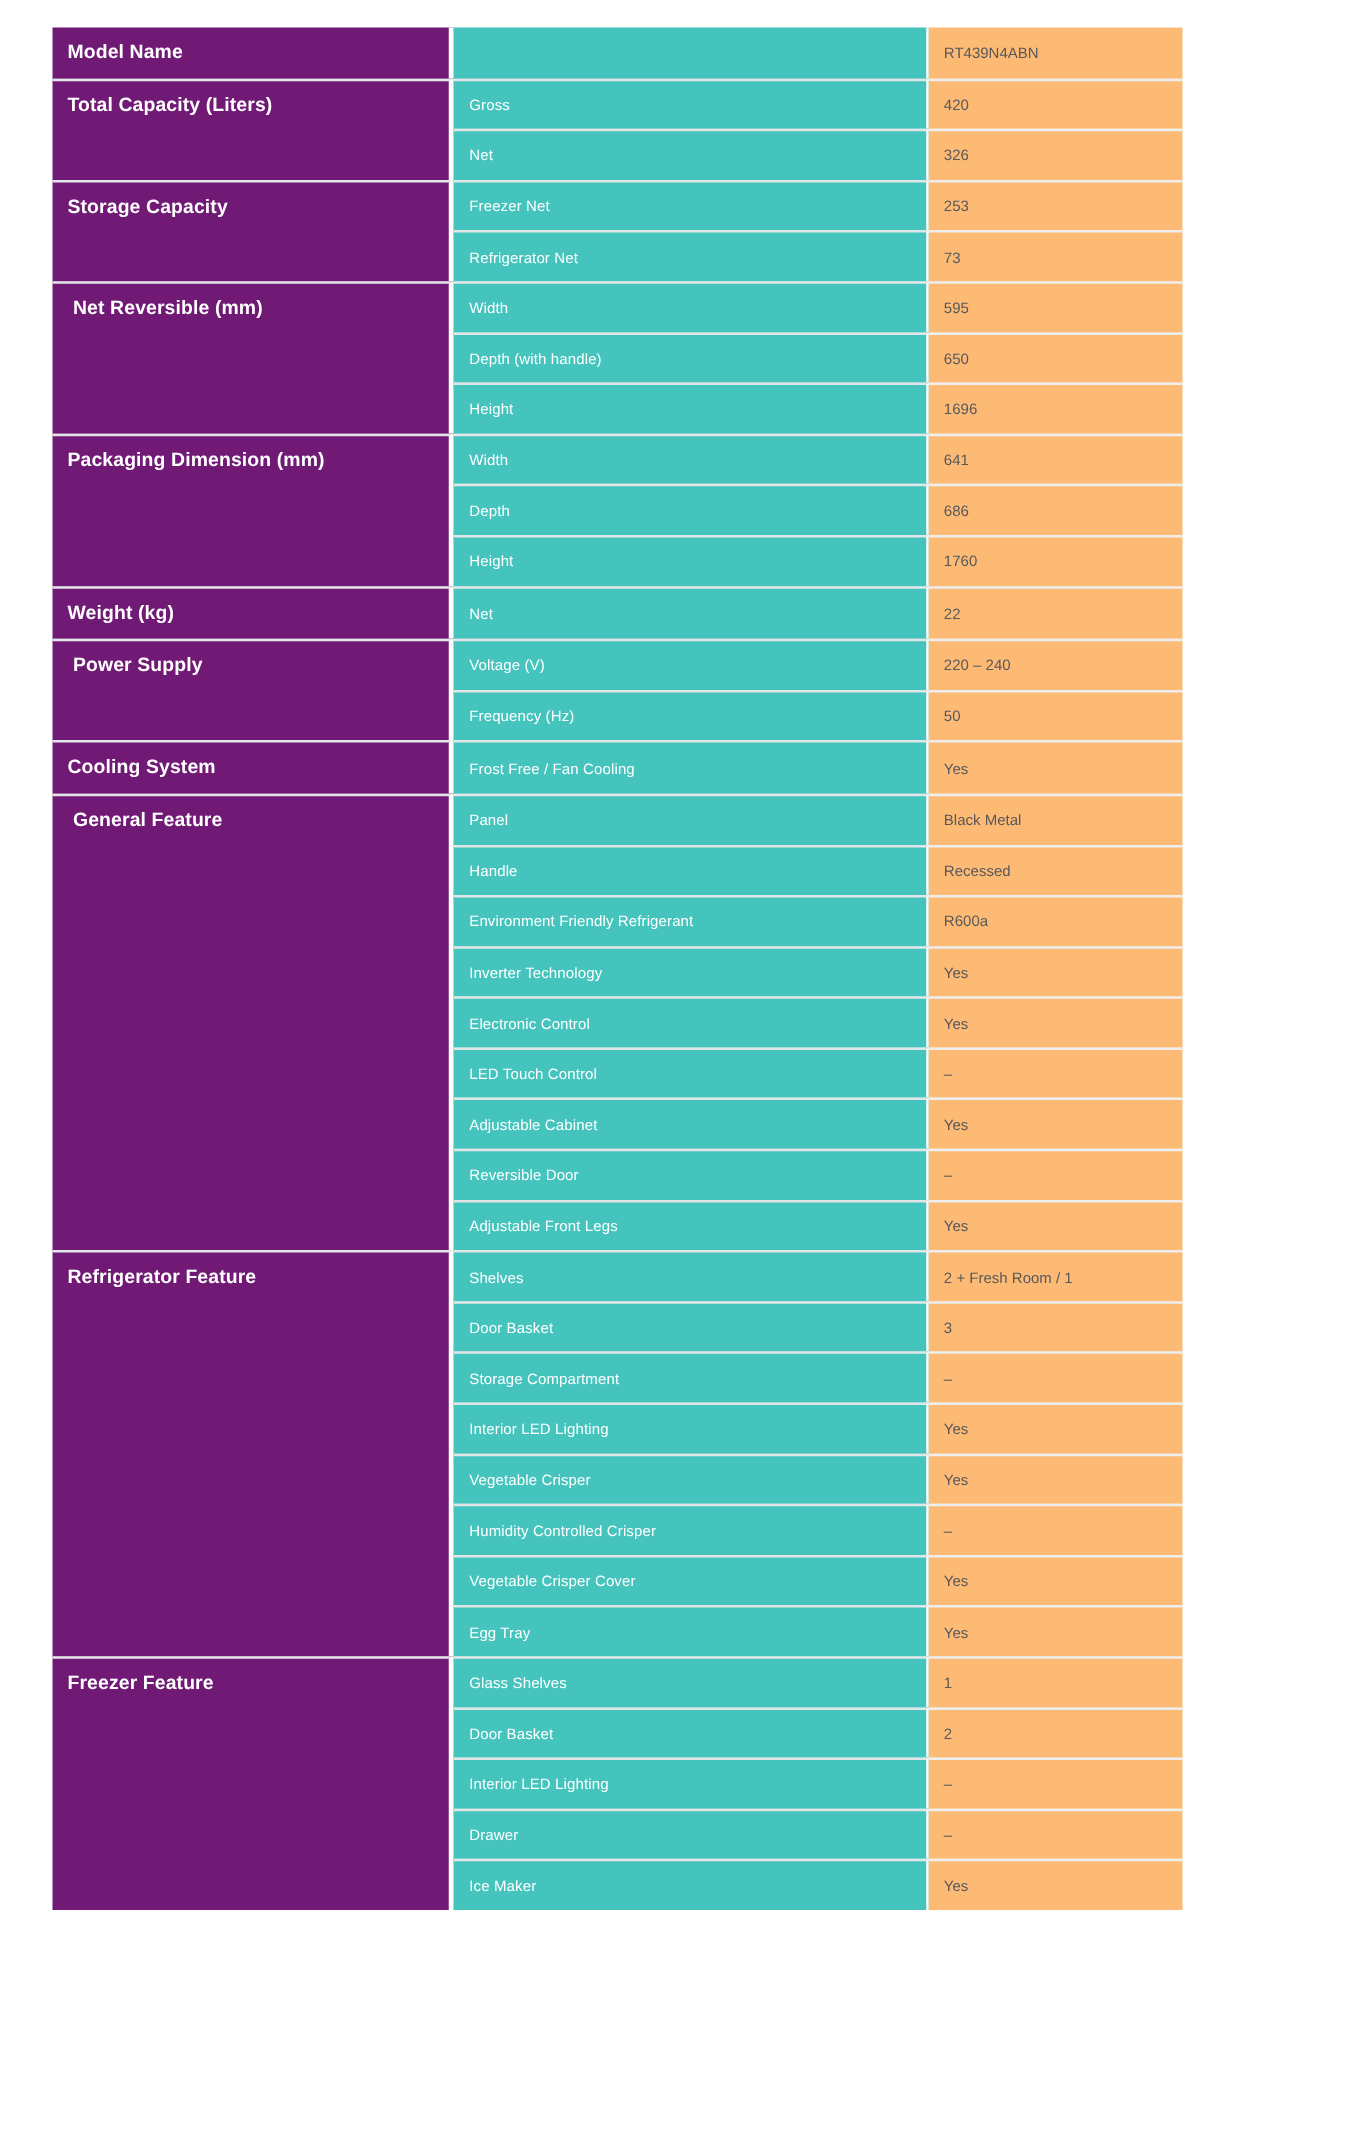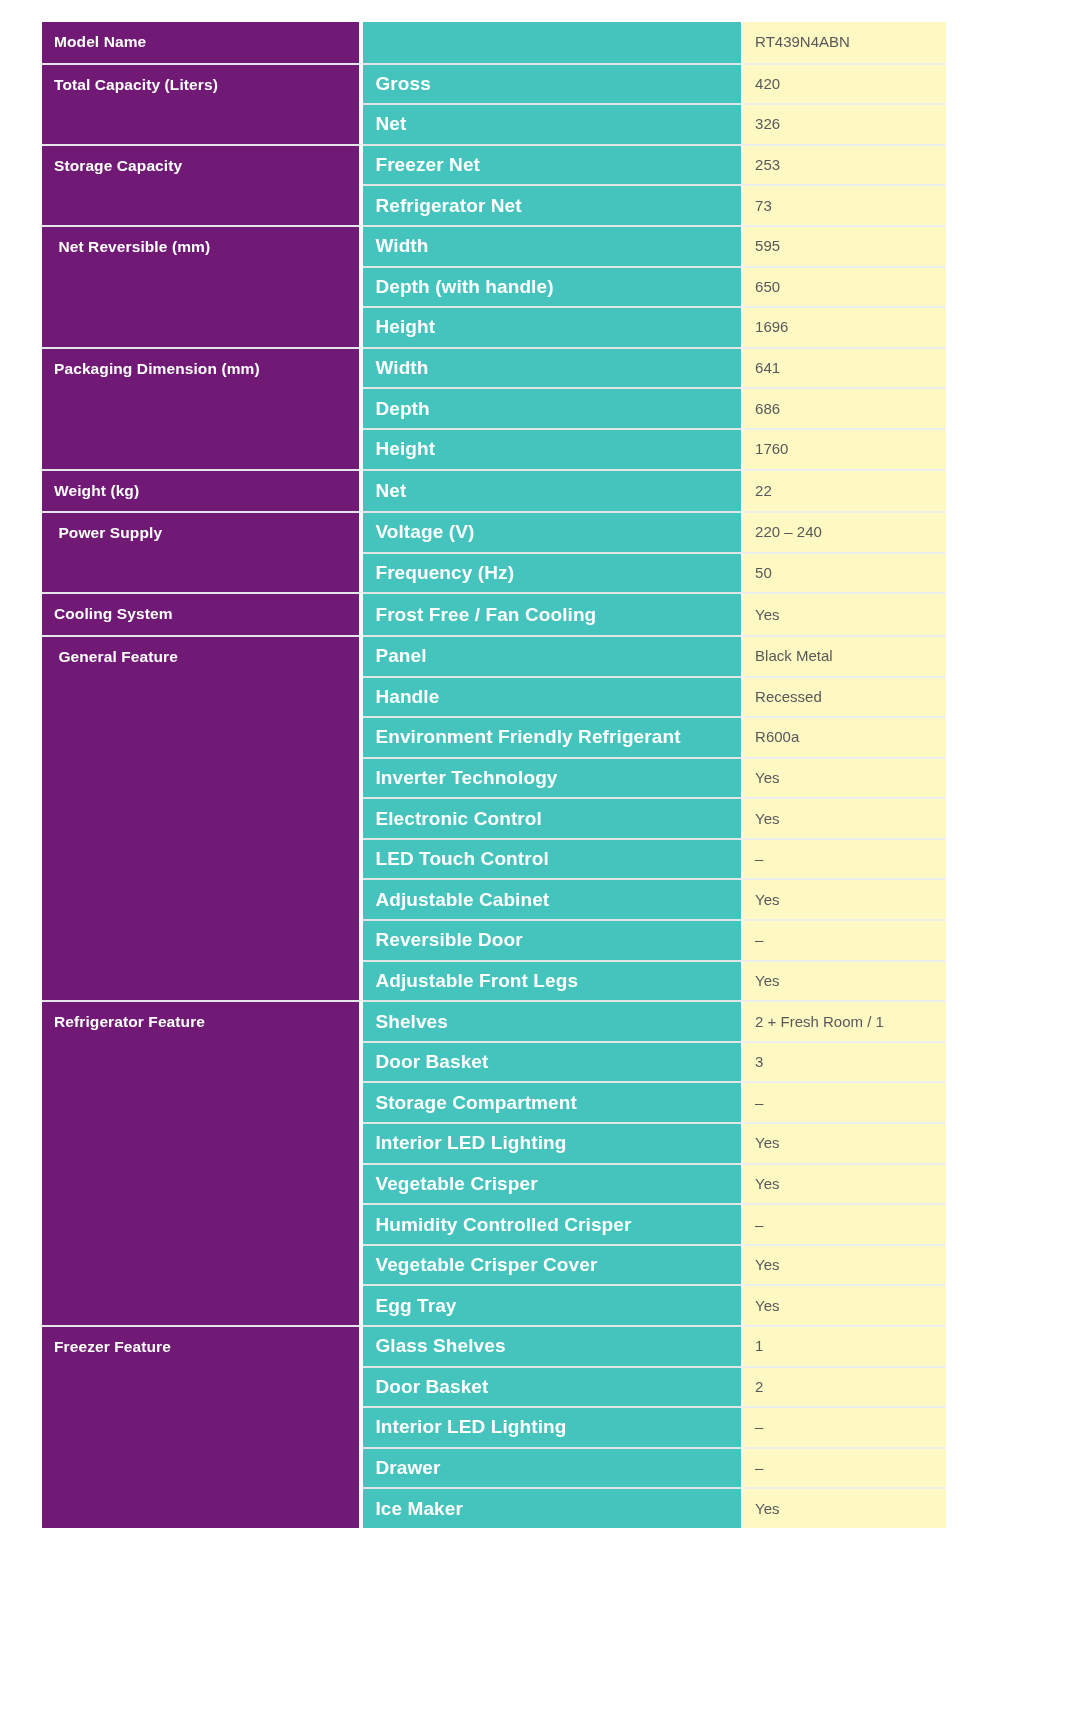--- a/index.html
+++ b/index.html
@@ -37,38 +37,38 @@
     line-height: 40.6px;
     white-space: pre;
   }
   td.group.first { border-top: none; }
 
   
   td.label {
     width: 378px;
     background: #45c4bd;
     color: #ffffff;
-    font-weight: bold;
-    font-size: 19px;
+    font-weight: normal;
+    font-size: 12px;
     letter-spacing: 0.1px;
     padding: 0 0 0 12px;
     border-top: 2px solid #e2e6e6;
     border-right: 2px solid #ffffff;
     line-height: 38px;
     white-space: nowrap;
   }
   td.label.first { border-top: none; }
   td.label.empty { background: #45c4bd; border-top: none; border-right: 2px solid #ffffff; }
 
   
   td.value {
     width: 202px;
-    background: #fef9c3;
+    background: #fdba74;
     color: #58585b;
-    font-size: 15px;
+    font-size: 12px;
     padding: 0 0 0 12px;
     border-top: 2px solid #eceeef;
     line-height: 38px;
     white-space: nowrap;
   }
   td.value.first { border-top: none; }
 </style>
 </head>
 <body>
 

